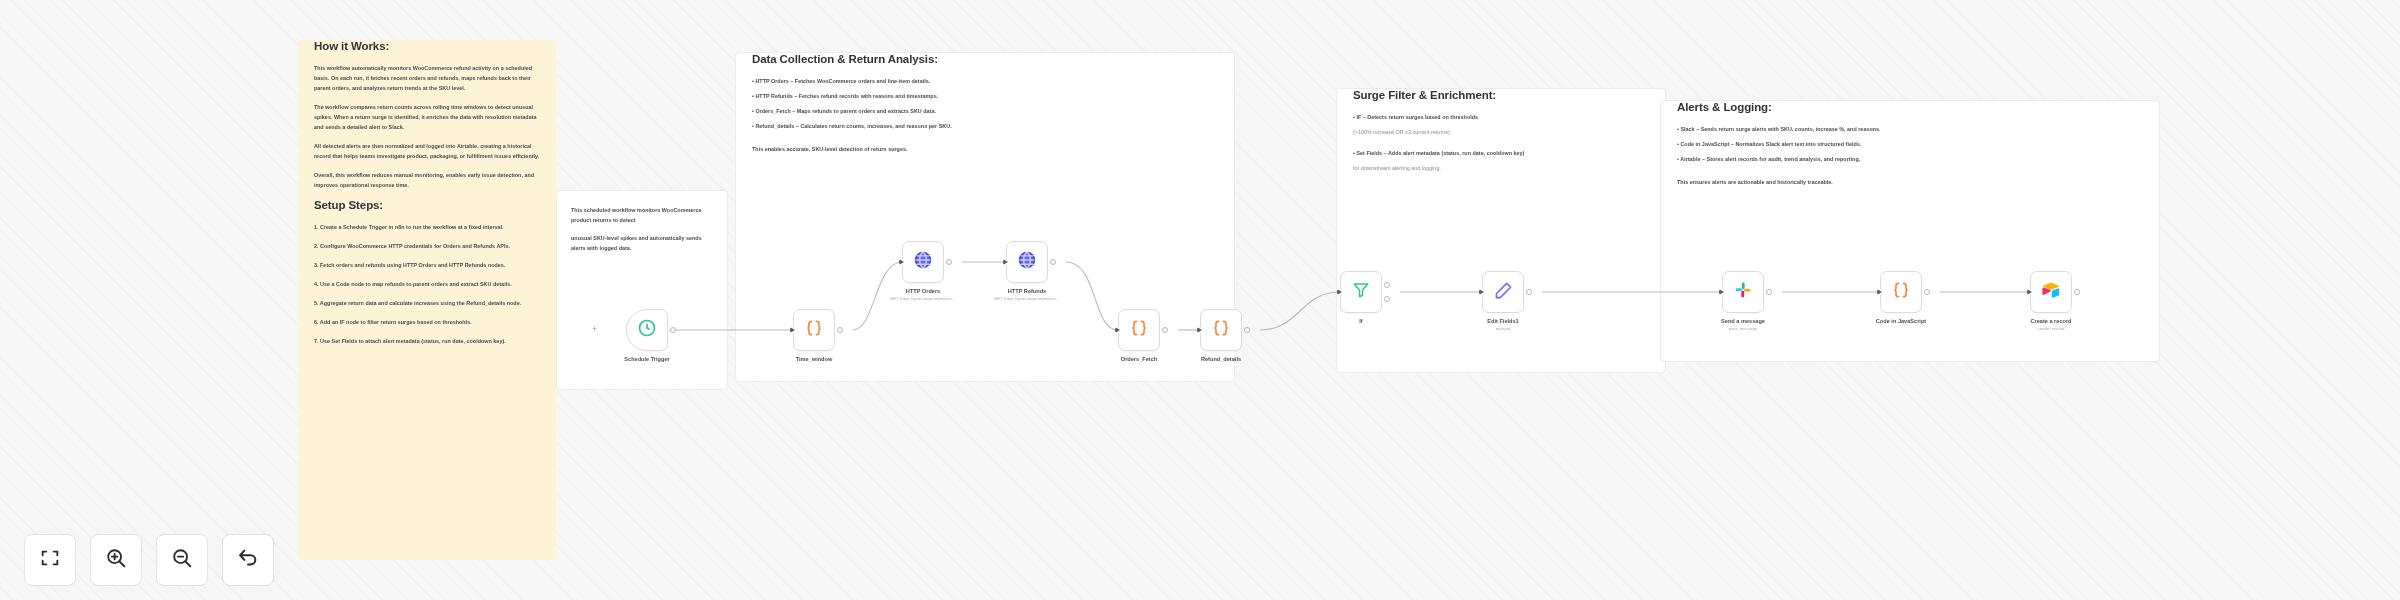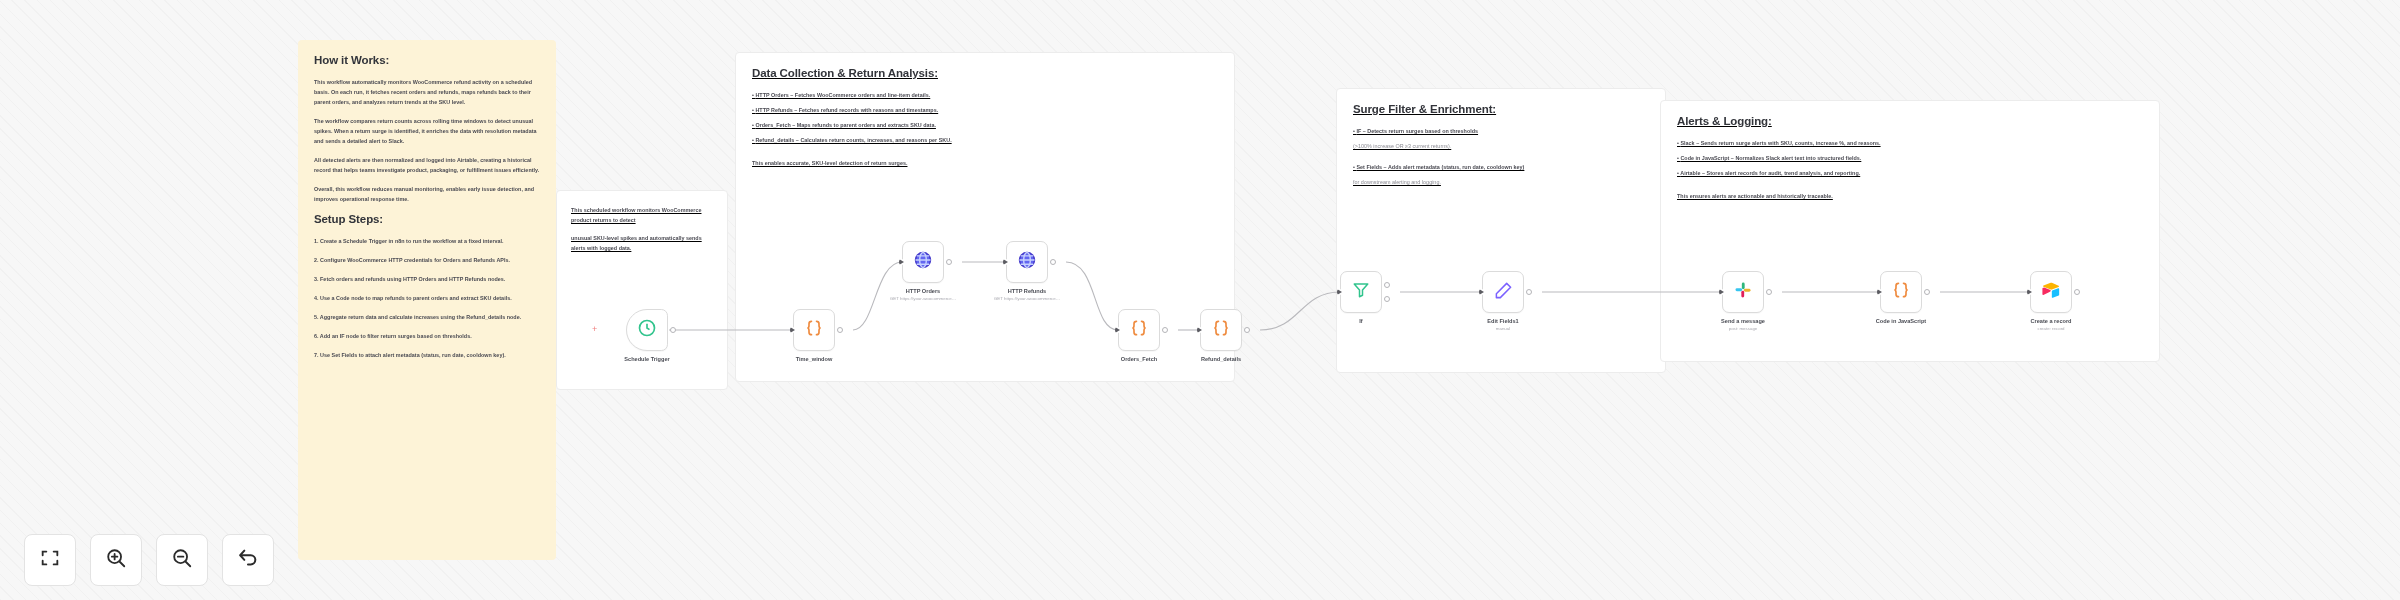--- a/index.html
+++ b/index.html
@@ -13,25 +13,25 @@
     width: 2400px; height: 600px;
     background-color: #f7f7f7;
     background-image:
       repeating-linear-gradient(45deg, rgba(0,0,0,0.022) 0px, rgba(0,0,0,0.022) 1px, transparent 1px, transparent 9px);
   }
 
   
   .sticky {
     position: absolute;
     border-radius: 4px;
-    padding: 14px 16px;
+    padding: 0 16px;
     overflow: hidden;
   }
   .sticky.yellow { background: #fdf3d7; }
-  .sticky.white  { background: #ffffff; border: 1px solid #ececec; text-decoration: underline; }
+  .sticky.white  { background: #ffffff; border: 1px solid #ececec; }
   .sticky h2 {
     font-size: 11.5px;
     font-weight: 700;
     color: #32343a;
     letter-spacing: -0.1px;
     margin-bottom: 11px;
   }
   .sticky h2.second { margin-top: 4px; }
   .sticky p, .sticky li {
     font-size: 5.4px;

